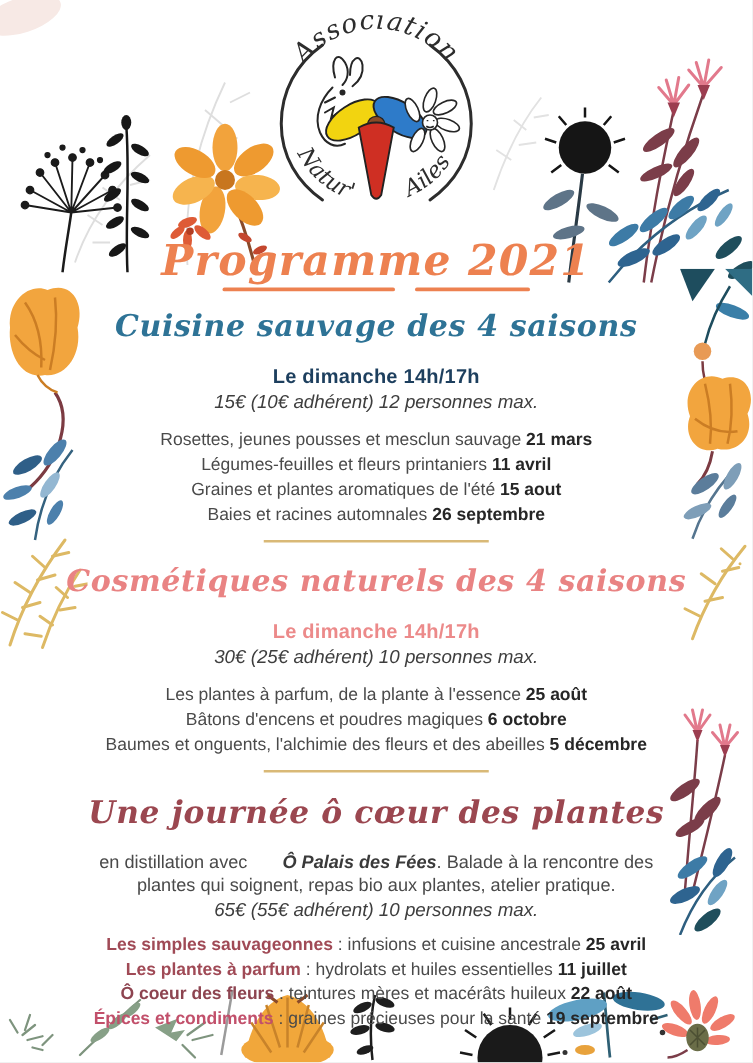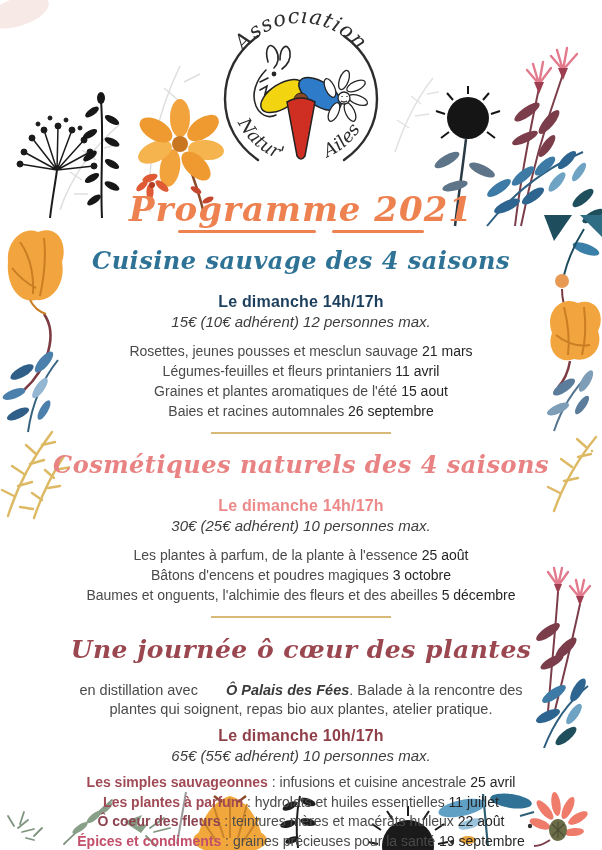--- a/index.html
+++ b/index.html
@@ -18,21 +18,21 @@
                    font-size:24px;line-height:30px;margin:16px;letter-spacing:.5px;}
   .h-teal{color:#2E7396;}
   .h-pink{color:#E98383;font-style:italic;}
   .h-maroon{color:#9B4750;font-size:25px;line-height:31px;}
   .schedule{font-weight:bold;font-size:16px;line-height:20px;letter-spacing:.2px;}
   .s-navy{color:#1D3F5E;}
   .s-pink{color:#EC8A8A;}
   .s-maroon{color:#8F3F48;}
   .price{font-style:italic;font-size:15px;line-height:19px;color:#3E3E3E;}
   .event-list{margin:10px 0 0;font-size:14px;line-height:20px;color:#4A4A4A;}
-  .event-date{font-weight:normal;color:#262626;}
+  .event-date{font-weight:bold;color:#262626;}
   .lead{font-weight:bold;}
   .divider{width:180px;height:2px;background:#D9B977;margin:11px auto;}
   .intro{font-size:14.5px;line-height:19px;max-width:470px;margin:2px auto 0;color:#4A4A4A;}
   .partner{font-weight:bold;font-style:italic;color:#3A3A3A;margin-left:24px;}
   .sec3 .schedule{margin-top:7px;}
   .sec3 .event-list{margin-top:8px;line-height:19.5px;}
 </style>
 </head>
 <body>
 
@@ -346,31 +346,30 @@
     </div>
 
     <div class="divider"></div>
 
     <div class="section sec2">
       <h2 class="section-heading h-pink">Cosmétiques naturels des 4 saisons</h2>
       <div class="schedule s-pink">Le dimanche 14h/17h</div>
       <div class="price">30€ (25€ adhérent) 10 personnes max.</div>
       <div class="event-list">
         <div><span>Les plantes à parfum, de la plante à l'essence</span> <span class="event-date">25 août</span></div>
-        <div><span>Bâtons d'encens et poudres magiques</span> <span class="event-date">3 octobre</span></div>
+        <div><span>Bâtons d'encens et poudres magiques</span> <span class="event-date">6 octobre</span></div>
         <div><span>Baumes et onguents, l'alchimie des fleurs et des abeilles</span> <span class="event-date">5 décembre</span></div>
       </div>
     </div>
 
     <div class="divider"></div>
 
     <div class="section sec3">
       <h2 class="section-heading h-maroon">Une journée ô cœur des plantes</h2>
       <div class="intro"><span>en distillation avec </span><span class="partner">Ô Palais des Fées</span><span>. Balade à la rencontre des plantes qui soignent, repas bio aux plantes, atelier pratique.</span></div>
-      <div class="schedule s-maroon">Le dimanche 10h/17h</div>
       <div class="price">65€ (55€ adhérent) 10 personnes max.</div>
       <div class="event-list">
         <div><span class="lead" style="color: rgb(160, 74, 86);">Les simples sauvageonnes</span><span> : </span><span>infusions et cuisine ancestrale</span> <span class="event-date">25 avril</span></div>
         <div><span class="lead" style="color: rgb(160, 74, 86);">Les plantes à parfum</span><span> : </span><span>hydrolats et huiles essentielles</span> <span class="event-date">11 juillet</span></div>
         <div><span class="lead" style="color: rgb(141, 68, 80);">Ô coeur des fleurs</span><span> : </span><span>teintures mères et macérâts huileux</span> <span class="event-date">22 août</span></div>
         <div><span class="lead" style="color: rgb(194, 80, 107);">Épices et condiments</span><span> : </span><span>graines précieuses pour la santé</span> <span class="event-date">19 septembre</span></div>
       </div>
     </div>
 
   </div>

